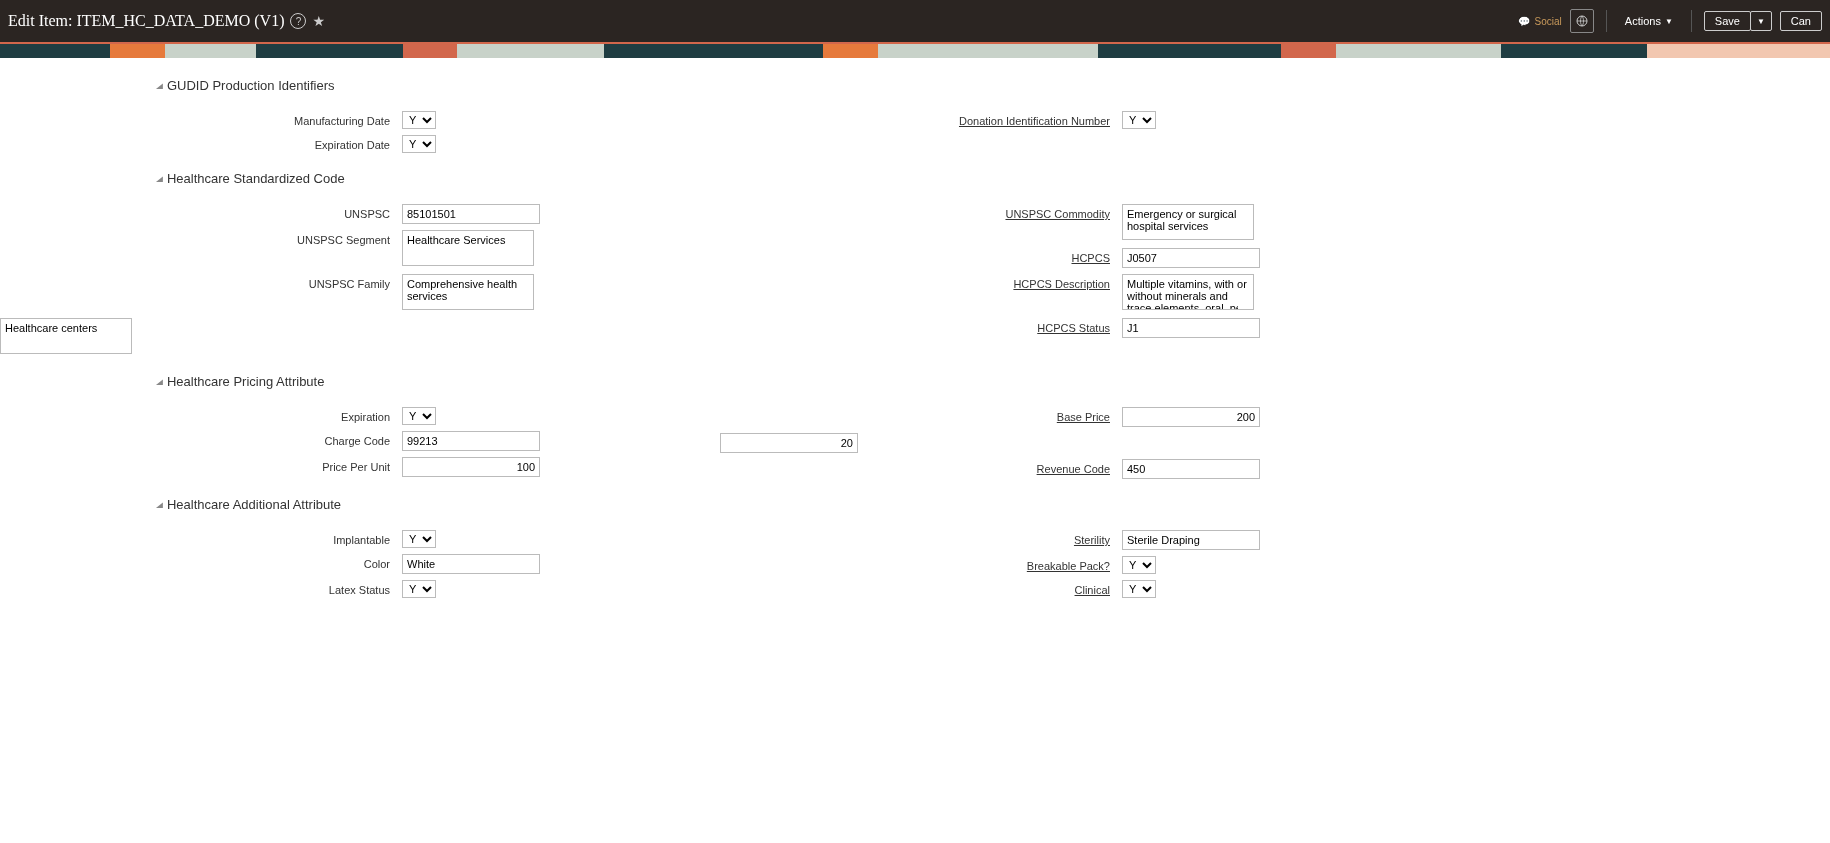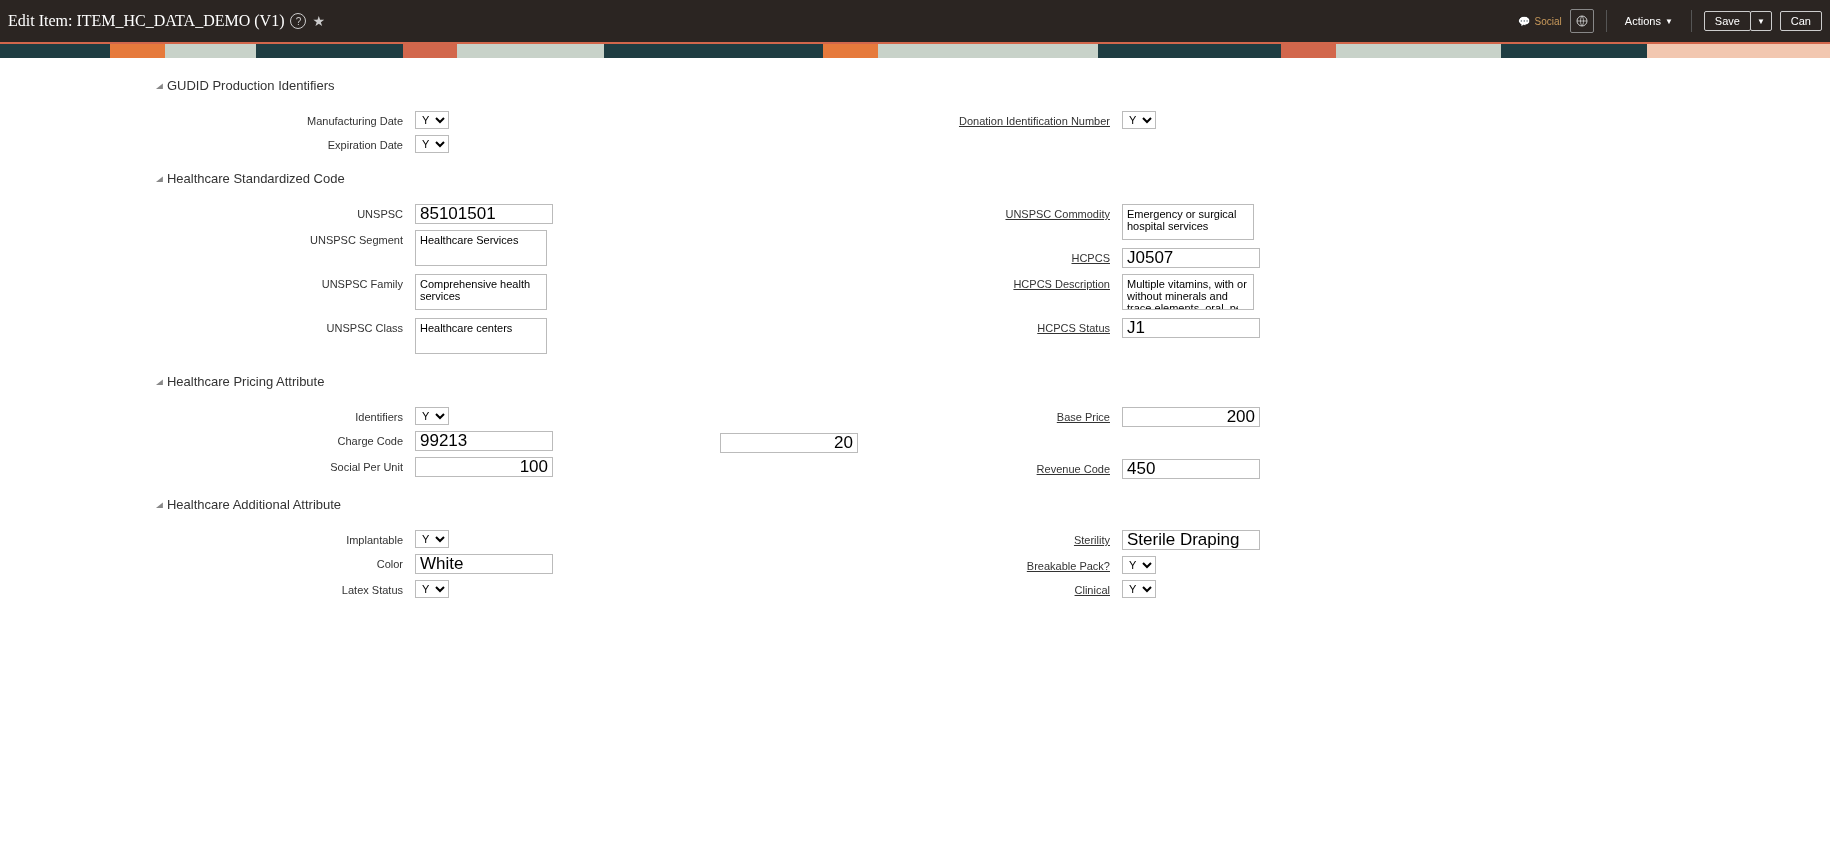--- a/index.html
+++ b/index.html
@@ -21,28 +21,28 @@
   .btn.caret-only{padding:3px 6px;}
   .vr{width:1px;height:22px;background:#555;margin:0 4px;}
   
   .stripe{height:14px;background:linear-gradient(90deg,#1f3d42 0%,#1f3d42 6%,#e67a3c 6%,#e67a3c 9%,#c8d2c9 9%,#c8d2c9 14%,#1f3d42 14%,#1f3d42 22%,#d2674c 22%,#d2674c 25%,#c8d2c9 25%,#c8d2c9 33%,#1f3d42 33%,#1f3d42 45%,#e67a3c 45%,#e67a3c 48%,#c8d2c9 48%,#c8d2c9 60%,#1f3d42 60%,#1f3d42 70%,#d2674c 70%,#d2674c 73%,#c8d2c9 73%,#c8d2c9 82%,#1f3d42 82%,#1f3d42 90%,#f2c7b0 90%,#f2c7b0 100%);position:relative;border-top:2px solid #d2674c;}
   
   .content{padding:8px 0 40px 0; max-width:100%;}
   .section-hdr{display:flex;align-items:center;gap:4px;font-size:13px;color:#333;margin:12px 0 12px 156px;}
   .disclosure{color:#888;font-size:9px;display:inline-block;transform:scaleY(0.8);}
   .cols{display:flex;}
   .col{box-sizing:border-box;}
-  .col.left{width:720px;padding-left:13px;}
+  .col.left{width:720px;}
   .col.right{width:720px;}
   .row{display:flex;align-items:flex-start;margin:6px 0;}
   .row label{width:390px;text-align:right;padding-right:12px;padding-top:4px;font-size:11px;color:#333;}
   .row .rlabel{width:390px;text-align:right;padding-right:12px;padding-top:4px;font-size:11px;color:#333;text-decoration:underline;}
   .row .control{}
   select.yn{border:1px solid #bbb;font-size:11px;padding:1px 2px;background:#fff;}
-  input.txt{border:1px solid #bbb;font-size:17px;padding:3px 4px;width:128px;height:12px;background:#fff;}
+  input.txt{border:1px solid #bbb;font-size:11px;padding:3px 4px;width:128px;height:12px;background:#fff;}
   input.txt.med{width:128px;}
   input.txt.num{width:128px;text-align:right;}
   textarea.ta{border:1px solid #bbb;font-size:11px;padding:3px 4px;width:122px;height:28px;resize:both;background:#fff;font-family:Arial,Helvetica,sans-serif;}
   textarea.ta::-webkit-resizer{background:#fff;}
   
   .content{overflow-x:hidden;}
 </style>
 </head>
 <body>
 
@@ -121,21 +121,20 @@
       </div>
       <div class="row">
         <label>UNSPSC Segment</label>
         <div class="control"><textarea class="ta" style="">Healthcare Services</textarea></div>
       </div>
       <div class="row">
         <label>UNSPSC Family</label>
         <div class="control"><textarea class="ta" style="">Comprehensive health services</textarea></div>
       </div>
       <div class="row">
-        <label>UNSPSC Class</label>
         <div class="control"><textarea class="ta" style="">Healthcare centers</textarea></div>
       </div>
     </div>
     <div class="col right">
       <div class="row">
         <div class="rlabel">UNSPSC Commodity</div>
         <div class="control"><textarea class="ta" style="">Emergency or surgical hospital services</textarea></div>
       </div>
       <div class="row">
         <div class="rlabel">HCPCS</div>
@@ -152,29 +151,29 @@
     </div>
   </div>
 
   <div class="section-hdr">
     <span class="disclosure">◢</span>
     <span>Healthcare Pricing Attribute</span>
   </div>
   <div class="cols">
     <div class="col left">
       <div class="row">
-        <label>Identifiers</label>
+        <label>Expiration</label>
         <div class="control"><select class="yn"><option>Y</option></select></div>
       </div>
       <div class="row">
         <label>Charge Code</label>
         <div class="control"><input class="txt med" value="99213" style=""></div>
       </div>
       <div class="row">
-        <label>Social Per Unit</label>
+        <label>Price Per Unit</label>
         <div class="control"><input class="txt num" value="100" style=""></div>
       </div>
     </div>
     <div class="col right">
       <div class="row">
         <div class="rlabel">Base Price</div>
         <div class="control"><input class="txt num" value="200" style=""></div>
       </div>
       <div class="row">
         <div class="control"><input class="txt num" value="20" style=""></div>

